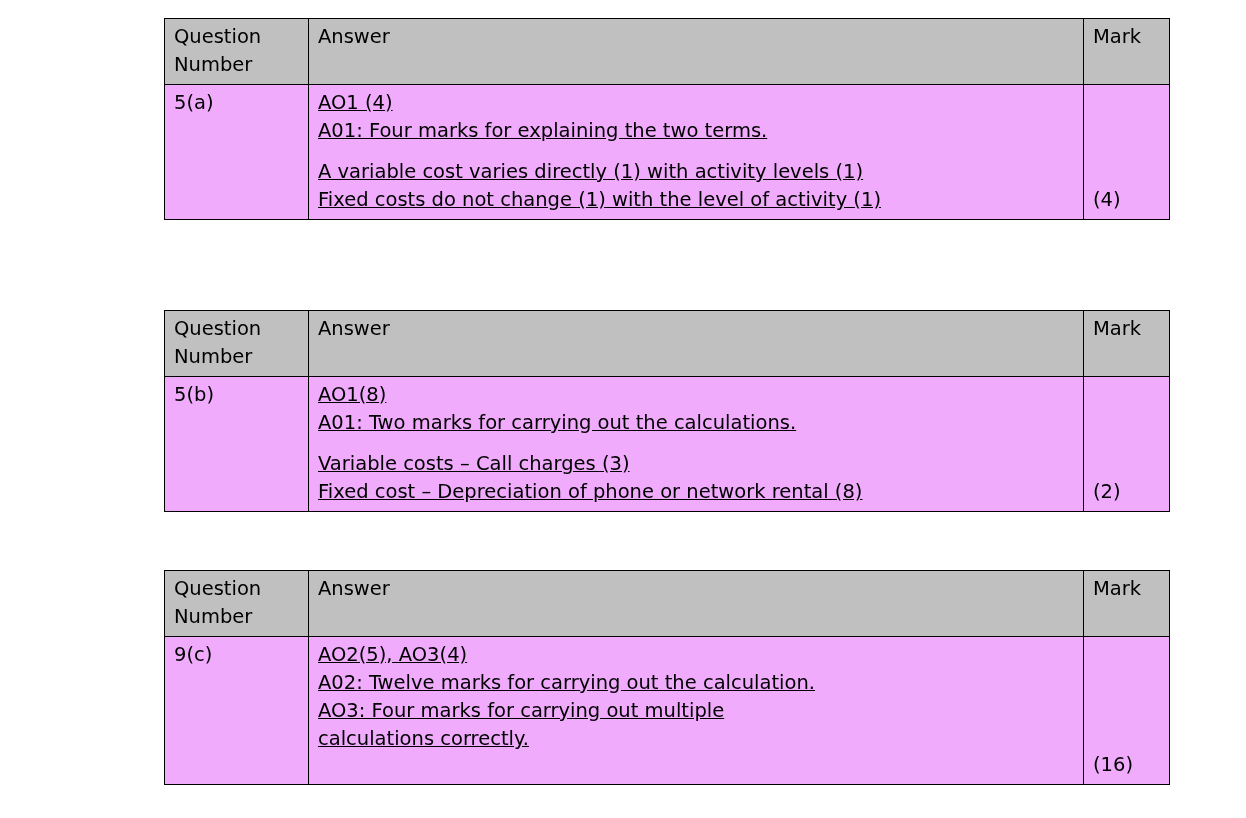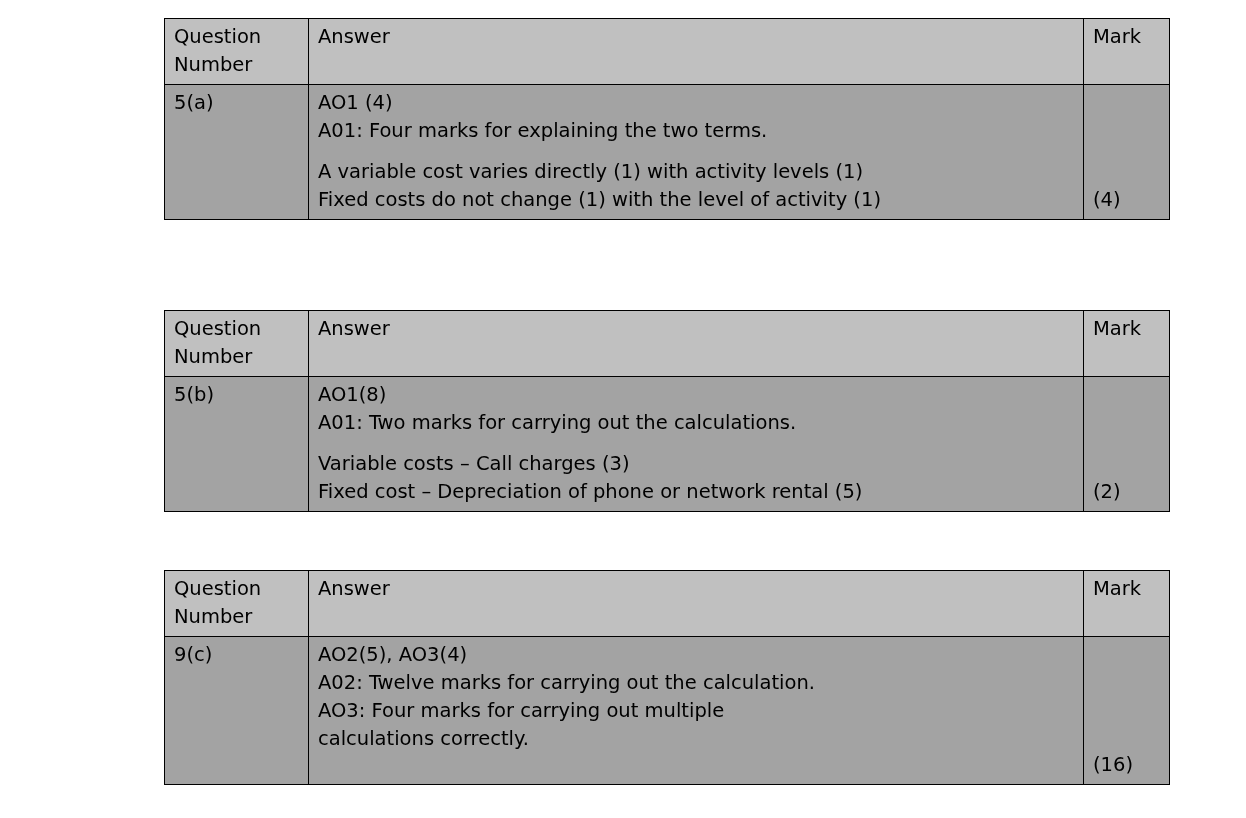--- a/index.html
+++ b/index.html
@@ -38,24 +38,24 @@
   }
   .hdr td {
     background: #c0c0c0;
     font-weight: normal;
   }
   .col-qn { width: 144px; }
   .col-ans { width: 775px; }
   .col-mark { width: 86px; }
 
   .qn-cell { white-space: pre-line; }
-  .ans-line { white-space: pre; }
+  .ans-line { white-space: pre; text-decoration: underline; }
   .blank-line { height: 13px; }
 
-  .body-row td { background: #a3a3a3; }
+  .body-row td { background: #f0abfc; }
   .mark-cell {
     position: relative;
   }
   .mark-value {
     position: absolute;
     left: 9px;
     bottom: 4px;
     font-size: 19.5px;
     line-height: 1.45;
   }
@@ -112,21 +112,21 @@
         <td>Answer</td>
         <td>Mark</td>
       </tr>
       <tr class="body-row">
         <td>5(b)</td>
         <td>
           <div class="ans-line">AO1(8)</div>
           <div class="ans-line">A01: Two marks for carrying out the calculations.</div>
           <div class="blank-line">&nbsp;</div>
           <div class="ans-line">Variable costs – Call charges (3)</div>
-          <div class="ans-line">Fixed cost – Depreciation of phone or network rental (5)</div>
+          <div class="ans-line">Fixed cost – Depreciation of phone or network rental (8)</div>
         </td>
         <td class="mark-cell">
           <span class="mark-value">(2)</span>
         </td>
       </tr>
     </tbody>
   </table>
 
   <table class="mark-table" id="table-5c">
     <colgroup>

